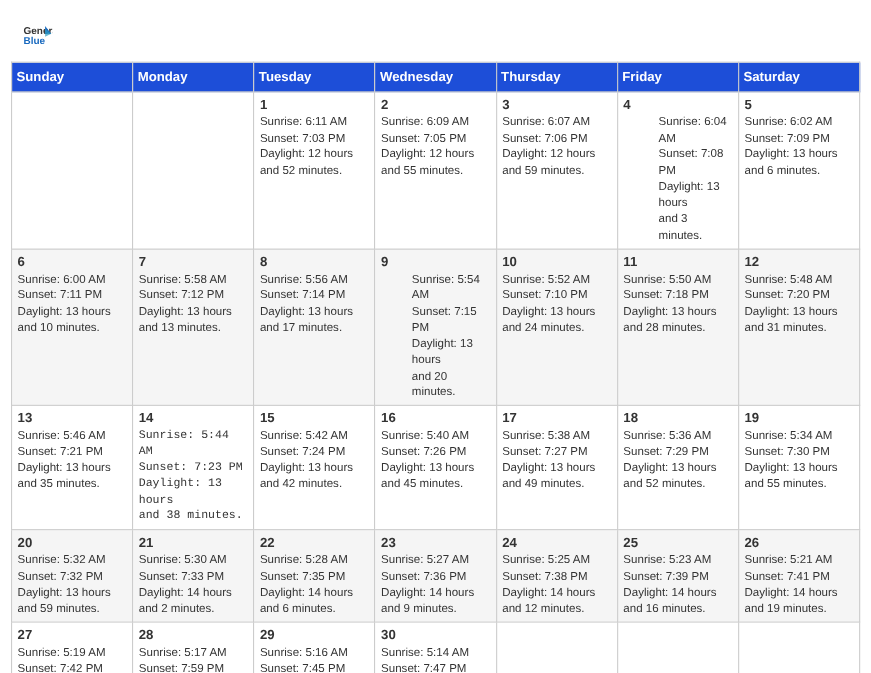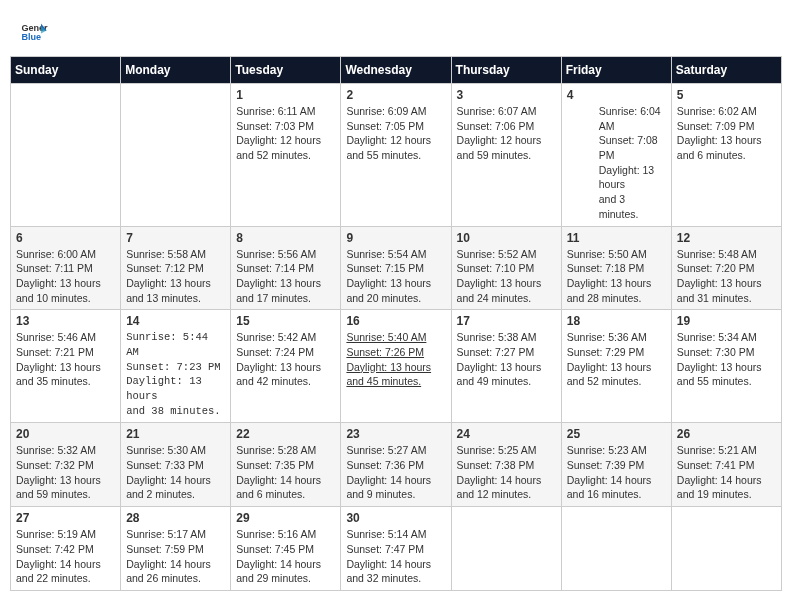--- a/index.html
+++ b/index.html
@@ -39,21 +39,21 @@
       font-weight: normal;
       color: #333;
     }
     .calendar {
       width: 100%;
       border-collapse: collapse;
       margin-top: 6px;
       font-size: 11px;
     }
     .calendar thead tr th {
-      background-color: #0f172a;
+      background-color: #1d4ed8;
       color: #fff;
       padding: 6px 4px;
       text-align: left;
       font-size: 12px;
       font-weight: bold;
       border: 1px solid #ccc;
     }
     .calendar tbody tr td {
       border: 1px solid #ccc;
       vertical-align: top;
@@ -167,21 +167,21 @@
         </td>
         <td>
           <div class="day-number">8</div>
           <div class="day-info" style="white-space: pre-line;">Sunrise: 5:56 AM
 Sunset: 7:14 PM
 Daylight: 13 hours
 and 17 minutes.</div>
         </td>
         <td>
           <div class="day-number">9</div>
-          <div class="day-info" style="white-space: pre-line;">Sunrise: 5:54 AM
+          <div class="day-info" style="white-space: pre-line; margin-left: 28px;">Sunrise: 5:54 AM
 Sunset: 7:15 PM
 Daylight: 13 hours
 and 20 minutes.</div>
         </td>
         <td>
           <div class="day-number">10</div>
           <div class="day-info" style="white-space: pre-line;">Sunrise: 5:52 AM
 Sunset: 7:10 PM
 Daylight: 13 hours
 and 24 minutes.</div>
@@ -218,21 +218,21 @@
         </td>
         <td>
           <div class="day-number">15</div>
           <div class="day-info" style="white-space: pre-line;">Sunrise: 5:42 AM
 Sunset: 7:24 PM
 Daylight: 13 hours
 and 42 minutes.</div>
         </td>
         <td>
           <div class="day-number">16</div>
-          <div class="day-info" style="white-space: pre-line; text-decoration: underline;">Sunrise: 5:40 AM
+          <div class="day-info" style="white-space: pre-line;">Sunrise: 5:40 AM
 Sunset: 7:26 PM
 Daylight: 13 hours
 and 45 minutes.</div>
         </td>
         <td>
           <div class="day-number">17</div>
           <div class="day-info" style="white-space: pre-line;">Sunrise: 5:38 AM
 Sunset: 7:27 PM
 Daylight: 13 hours
 and 49 minutes.</div>

